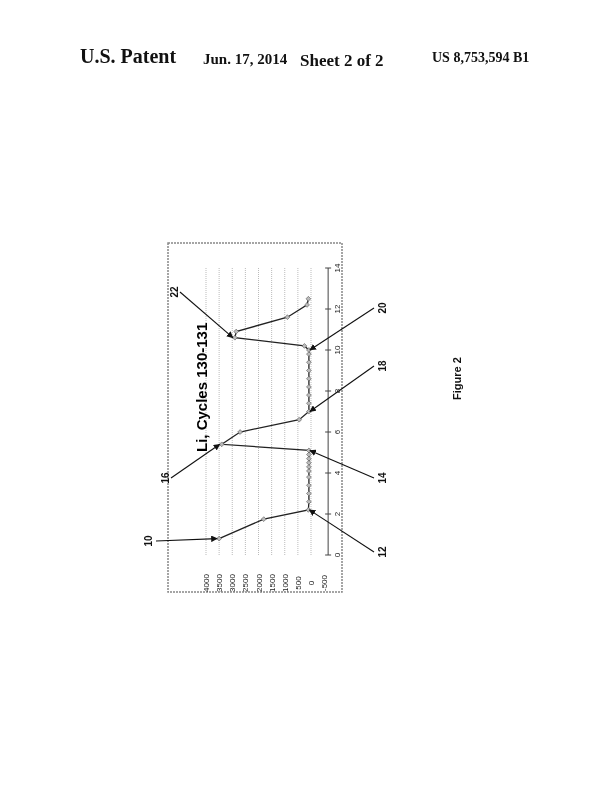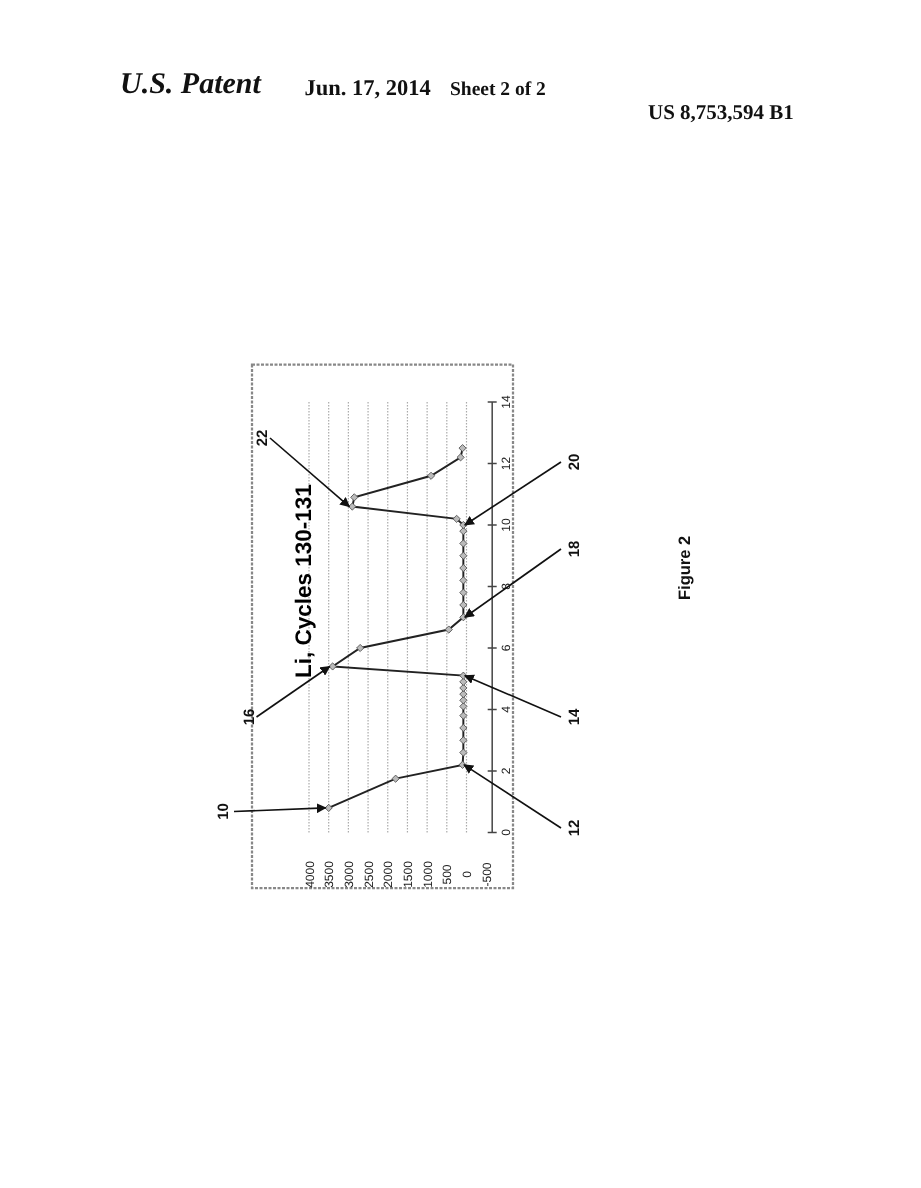--- a/index.html
+++ b/index.html
@@ -1,22 +1,22 @@
 <!DOCTYPE html>
 <html><head>
 <meta charset="utf-8">
 <style>
   html, body { margin:0; padding:0; background:#ffffff; }
   body { width:614px; height:792px; position:relative; overflow:hidden;
          font-family:"Liberation Serif", serif; color:#111; }
   .hdr { position:absolute; top:48px; font-weight:bold; white-space:nowrap; }
-  .hdr-title { left:80px; font-size:20px; top:45px;font-style:italic; }
+  .hdr-title { left:80px; font-size:20px; top:45px; }
   .hdr-date { left:203px; font-size:15px; top:51px; }
-  .hdr-sheet { left:300px; font-size:13px; top:51px; }
-  .hdr-num { left:432px; font-size:14px; top:68px; }
+  .hdr-sheet { left:300px; font-size:17px; top:51px; }
+  .hdr-num { left:432px; font-size:14px; top:50px; }
   #figure-svg { position:absolute; left:0; top:0; }
   .fig-caption { position:absolute; left:451px; top:400px; transform:rotate(-90deg);
                  transform-origin:left top; font-family:"Liberation Sans", sans-serif;
                  font-weight:bold; font-size:11px; white-space:nowrap; }
 </style>
 </head>
 <body>
 
 <div class="hdr hdr-title">U.S. Patent</div>
 <div class="hdr hdr-date">Jun. 17, 2014</div>

